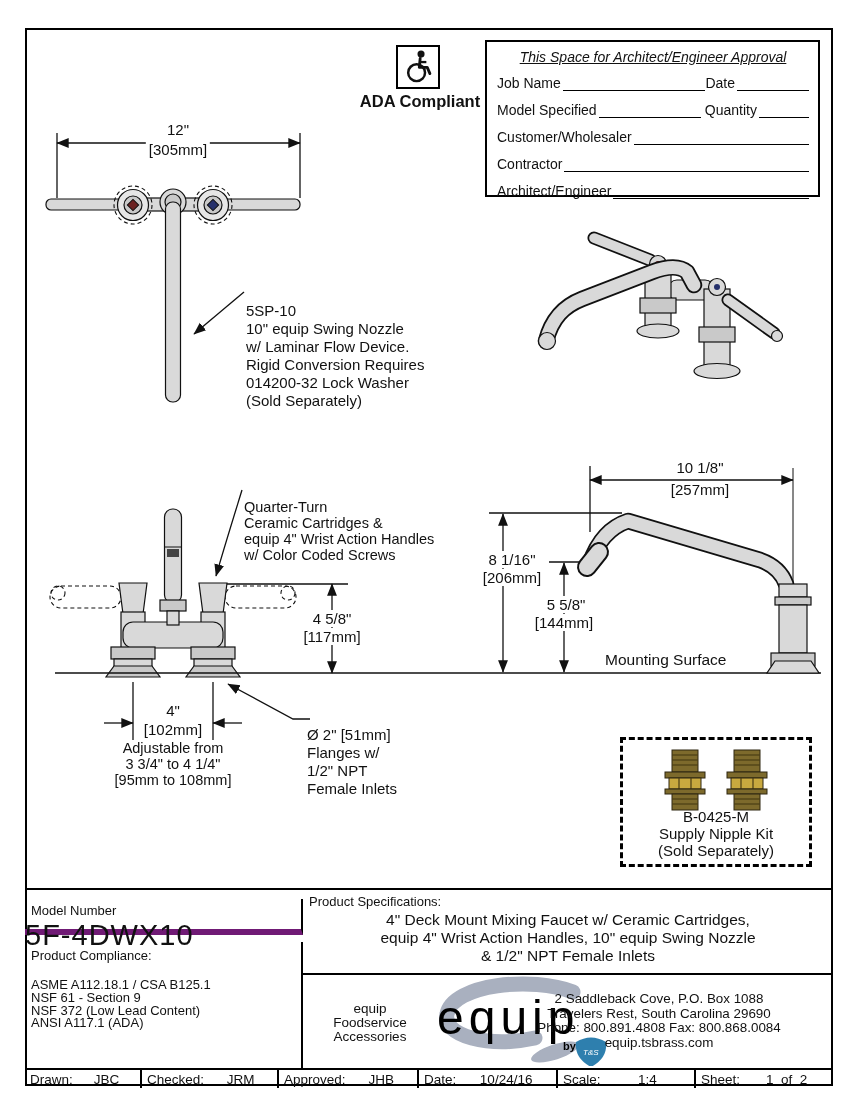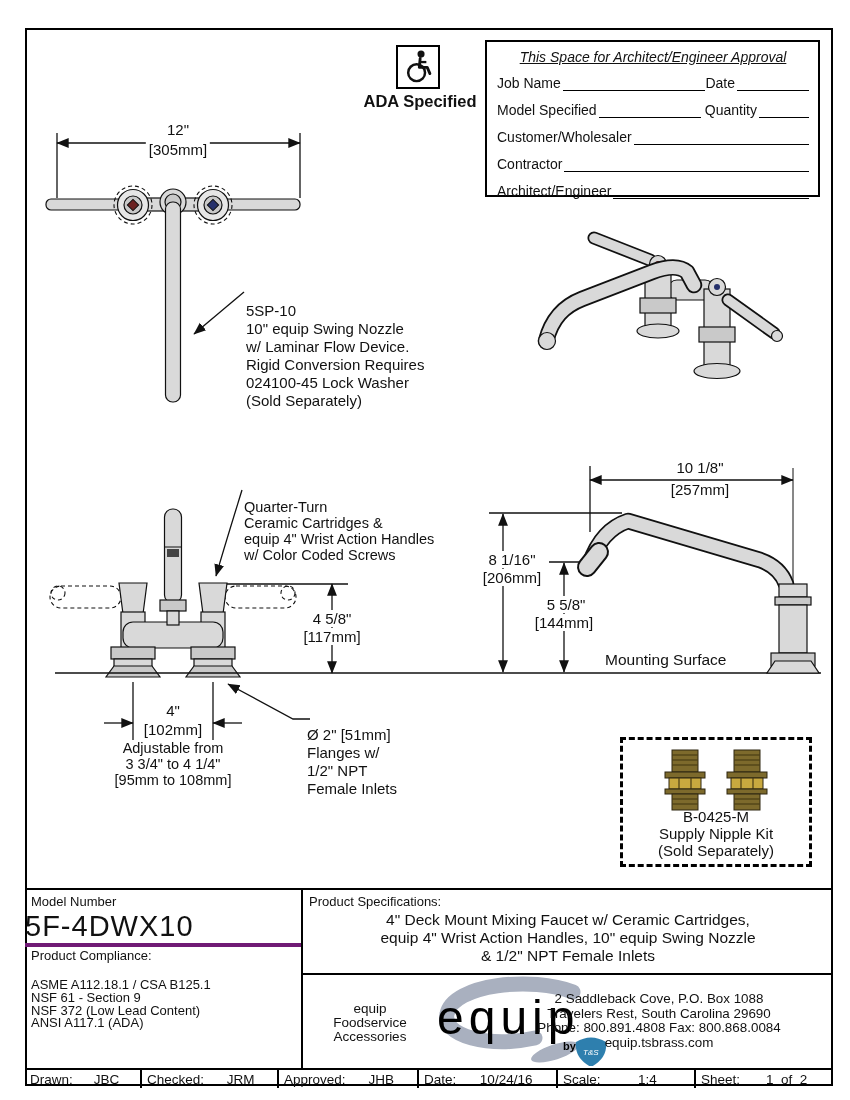--- a/index.html
+++ b/index.html
@@ -23,21 +23,21 @@
   .lnshort{flex:0 0 72px;border-bottom:1.2px solid #000;height:13px;margin-left:2px;}
   .lnq{flex:0 0 50px;border-bottom:1.2px solid #000;height:13px;margin-left:2px;}
   
   .ada-box{position:absolute;left:396px;top:45px;width:44px;height:44px;border:2.5px solid #000;box-sizing:border-box;}
   .ada-label{position:absolute;left:420px;top:92px;transform:translateX(-50%);font-weight:bold;font-size:16.5px;white-space:nowrap;}
   
   .kitbox{position:absolute;left:620px;top:737px;width:192px;height:130px;border:3px dashed #000;box-sizing:border-box;}
   
   .tblock{position:absolute;left:25px;top:888px;width:808px;height:198px;border-top:2px solid #000;box-sizing:border-box;}
   .tblock .cell{position:absolute;box-sizing:border-box;}
-  .tb-model{left:0;top:0;width:278px;height:57px;border-right:2px solid #000;border-bottom:4px solid #701a75;}
+  .tb-model{left:0;top:9px;width:278px;height:36px;border-right:2px solid #000;border-bottom:6px solid #701a75;}
   .tb-comp{left:0;top:52px;width:278px;height:126px;border-right:2px solid #000;}
   .tb-specs{left:278px;top:0;width:530px;height:85px;border-bottom:2px solid #000;}
   .tb-logo{left:278px;top:85px;width:518px;height:93px;}
   .tb-footer{left:0;top:178px;width:808px;height:20px;border-top:2px solid #000;display:flex;}
   .fcell{display:flex;align-items:center;border-right:2px solid #000;box-sizing:border-box;font-size:13.5px;}
   .fcell:last-child{border-right:none;}
   .fcell .fl{padding-left:5px;white-space:nowrap;}
   .fcell .fv{flex:1;text-align:center;white-space:pre;}
   .lab{font-size:13px;padding:4px 0 0 6px;}
   .modelnum{text-align:left;font-size:29px;margin-top:1px;letter-spacing:1px;}
@@ -202,21 +202,21 @@
   </svg>
 
   <div class="ada-box">
     <svg width="39" height="39" viewBox="0 0 44 44">
       <circle cx="26" cy="8" r="4" fill="#111"></circle>
       <path d="M25,13 L24,23 L33,23 L36,30" stroke="#111" stroke-width="3.2" fill="none" stroke-linejoin="round" stroke-linecap="round"></path>
       <line x1="24.5" y1="17" x2="32" y2="17" stroke="#111" stroke-width="2.6"></line>
       <circle cx="21" cy="29" r="9.5" stroke="#111" stroke-width="2.8" fill="none"></circle>
     </svg>
   </div>
-  <div class="ada-label">ADA Specified</div>
+  <div class="ada-label">ADA Compliant</div>
 
   <div class="approval">
     <div class="title">This Space for Architect/Engineer Approval</div>
     <div class="arow">
       <span class="lbl">Job Name</span>
       <span class="ln"></span>
       <span class="lbl">Date</span>
       <span class="lnshort"></span>
     </div>
     <div class="arow">
@@ -240,21 +240,21 @@
   </div>
 
   <div class="txt ctr" style="left:178px;top:121px;">12"</div>
   <div class="txt ctr wbg" style="left:178px;top:141px;">[305mm]</div>
 
   <div class="callout" style="left:246px;top:286px;">
     <div>5SP-10</div>
     <div>10" equip Swing Nozzle</div>
     <div>w/ Laminar Flow Device.</div>
     <div>Rigid Conversion Requires</div>
-    <div>024100-45 Lock Washer</div>
+    <div>014200-32 Lock Washer</div>
     <div>(Sold Separately)</div>
   </div>
 
   <div class="callout small" style="left:244px;top:483px;">
     <div>Quarter-Turn</div>
     <div>Ceramic Cartridges &amp;</div>
     <div>equip 4" Wrist Action Handles</div>
     <div>w/ Color Coded Screws</div>
   </div>
 

